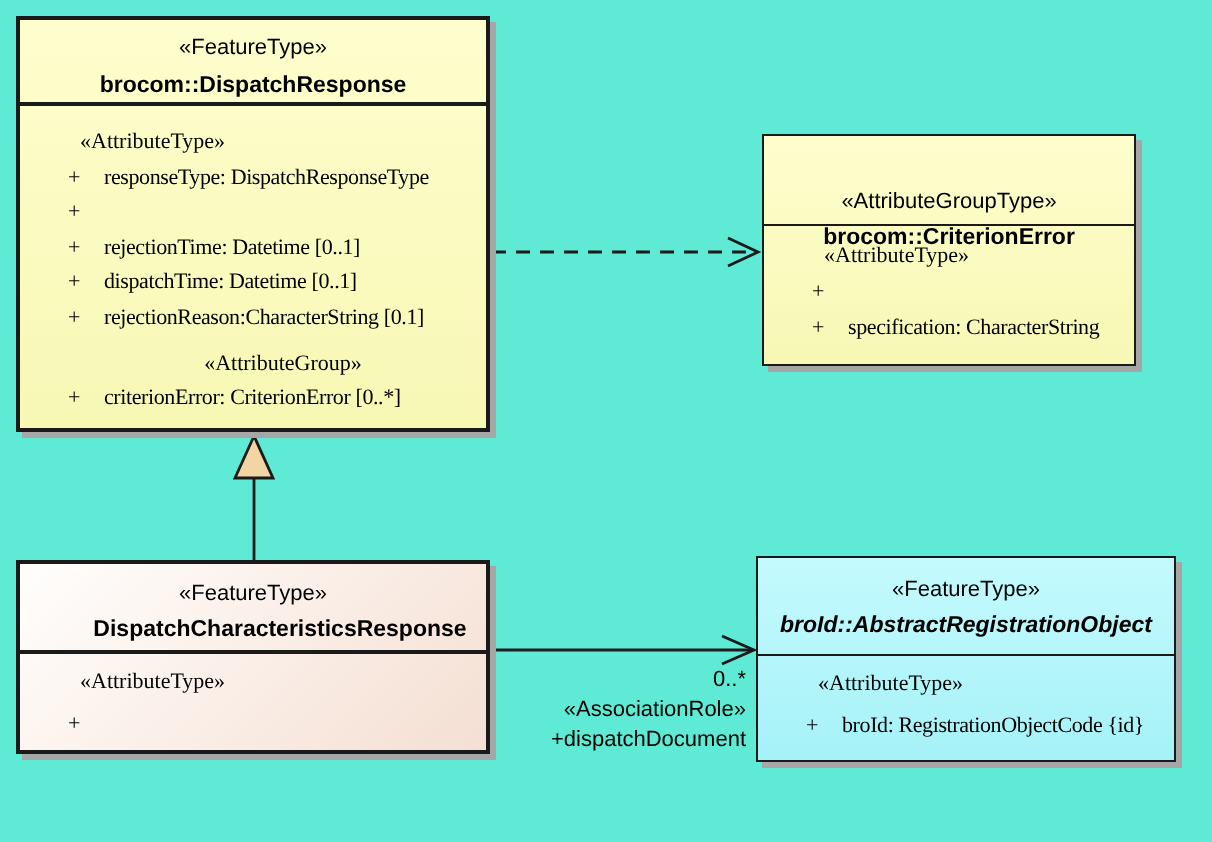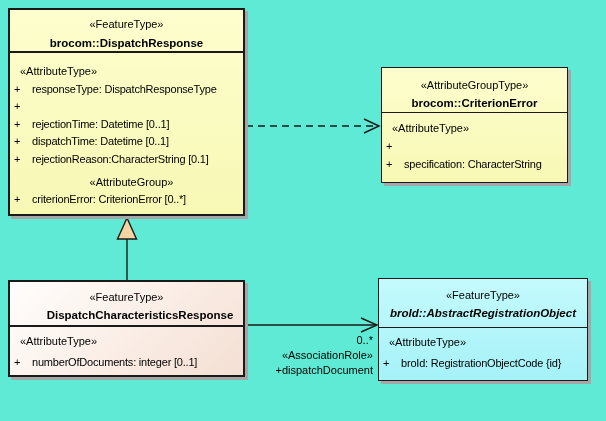--- a/index.html
+++ b/index.html
@@ -31,39 +31,39 @@
   .uml-class.cyan    { background: linear-gradient(180deg, #C4FAFD 0%, #A5F2F8 100%); }
 
   .hdr { box-sizing: border-box; text-align: center; }
   .hdr .stereo { font-weight: normal; }
   .hdr .cname  { font-weight: bold; font-size: 11.5px; }
   .hdr .cname.abstract { font-style: italic; }
 
   .divider { border-bottom: 2px solid #1a1a1a; }
   .divider.thin { border-bottom-width: 1.5px; }
 
-  .body-sec { box-sizing: border-box; padding-left: 0; }
+  .body-sec { box-sizing: border-box; padding-left: 20px; font-family: Liberation Serif, serif; }
   .stereo-line { padding-left: 10px; }
   .attr-row { display: flex; }
   .attr-row .vis { width: 22px; flex: 0 0 22px; padding-left: 4px; box-sizing: border-box; }
   .attr-row .atext { white-space: nowrap; letter-spacing: -0.2px; }
 
   
   #box-dispatch-response { left: 8px; top: 8px; width: 237px; height: 208px; }
   #box-dispatch-response .hdr { height: 43px; padding-top: 4px; }
   #box-dispatch-response .hdr .stereo { line-height: 20px; }
   #box-dispatch-response .hdr .cname  { line-height: 18px; }
   #box-dispatch-response .stereo-line { line-height: 17px; padding-top: 10px; }
   #box-dispatch-response .attr-row { height: 17.5px; align-items: center; }
   #box-dispatch-response .stereo-line.second { padding-top: 6px; text-align: center; }
 
   
   #box-criterion-error { left: 381px; top: 67px; width: 187px; height: 116px; }
   #box-criterion-error .hdr { height: 44.5px; padding-top: 8px; }
-  #box-criterion-error .hdr .stereo { line-height: 18px; }
+  #box-criterion-error .hdr .stereo { line-height: 18px; margin-top: 16px; }
   #box-criterion-error .hdr .cname  { line-height: 18px; }
   #box-criterion-error .stereo-line { line-height: 18px; padding-top: 6px; }
   #box-criterion-error .attr-row { height: 18.5px; align-items: center; }
 
   
   #box-dispatch-characteristics { left: 8px; top: 280px; width: 237px; height: 97px; }
   #box-dispatch-characteristics .hdr { height: 45px; padding-top: 6px; }
   #box-dispatch-characteristics .hdr .stereo { line-height: 18px; }
   #box-dispatch-characteristics .hdr .cname  { line-height: 18px; padding-left: 27px; }
   #box-dispatch-characteristics .stereo-line { line-height: 17px; padding-top: 6px; }
@@ -156,21 +156,20 @@
 
   <div class="uml-class pinkgrad" id="box-dispatch-characteristics">
     <div class="hdr divider">
       <div class="stereo">«FeatureType»</div>
       <div class="cname">DispatchCharacteristicsResponse</div>
     </div>
     <div class="body-sec">
       <div class="stereo-line">«AttributeType»</div>
       <div class="attr-row">
         <span class="vis">+</span>
-        <span class="atext">numberOfDocuments: integer [0..1]</span>
       </div>
     </div>
   </div>
 
   <div class="uml-class cyan thin" id="box-abstract-registration">
     <div class="hdr divider thin">
       <div class="stereo">«FeatureType»</div>
       <div class="cname abstract">broId::AbstractRegistrationObject</div>
     </div>
     <div class="body-sec">

